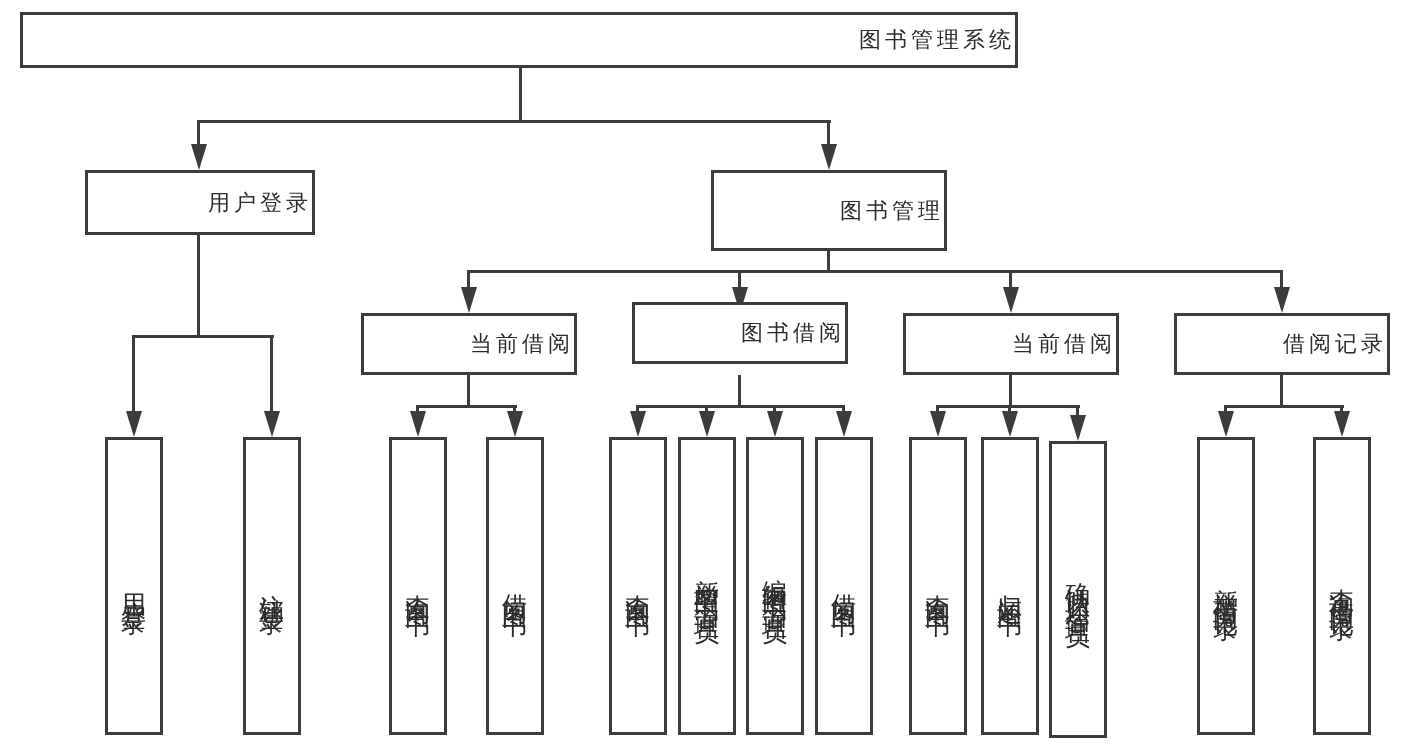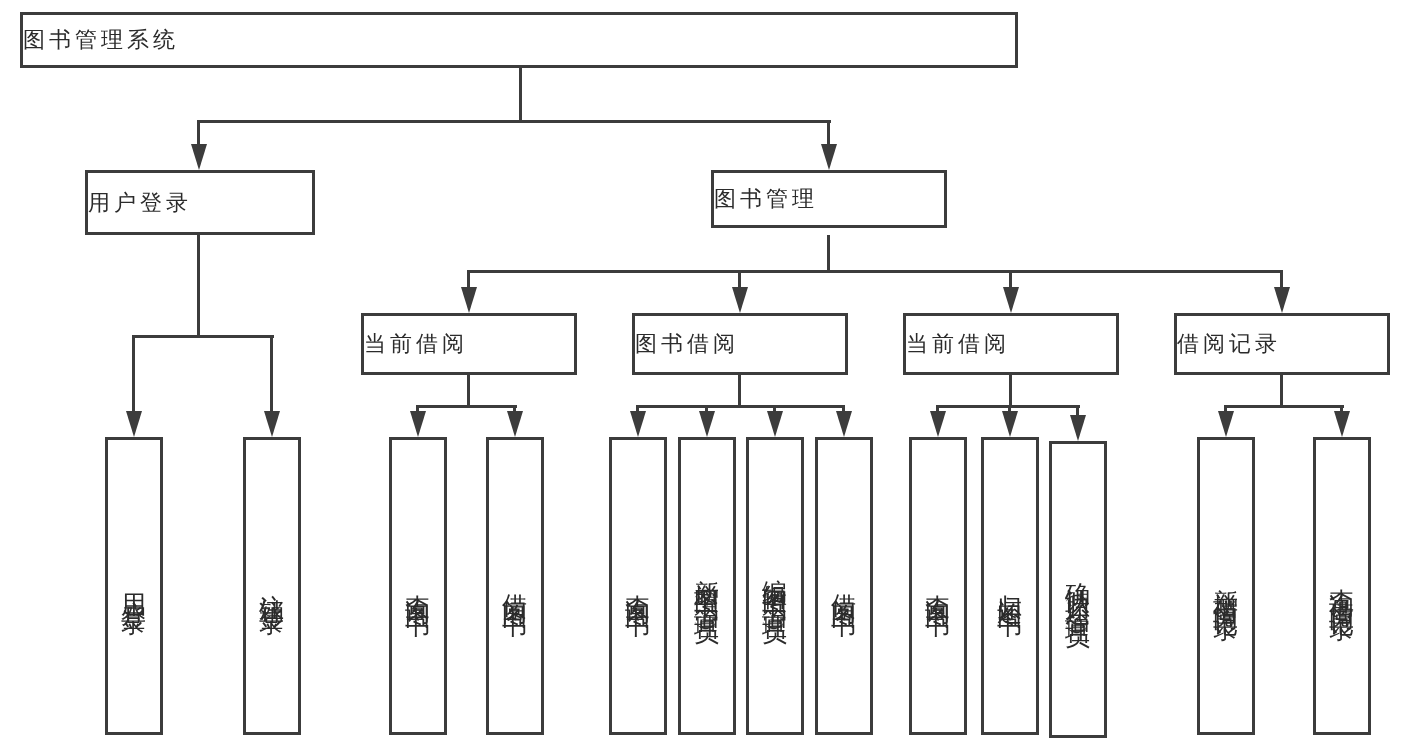--- a/index.html
+++ b/index.html
@@ -11,25 +11,26 @@
     font-family: "Liberation Sans", sans-serif;
     overflow: hidden;
   }
   .hbox {
     position: absolute;
     box-sizing: border-box;
     border: 3px solid var(--line, #3c3c3c);
     background: #ffffff;
     display: flex;
     align-items: center;
-    justify-content: flex-start;
+    justify-content: flex-end;
     font-size: 22px;
     letter-spacing: 4px;
     color: var(--text, #2b2b2b);
     white-space: nowrap;
+    padding-left: 35px;
   }
   .vbox {
     position: absolute;
     box-sizing: border-box;
     border: 3px solid var(--line, #3c3c3c);
     background: #ffffff;
     writing-mode: vertical-rl;
     text-orientation: mixed;
     display: flex;
     align-items: center;
@@ -118,28 +119,28 @@
       <div class="arrowhead" style="left: 1334px; top: 411px;"></div>
     </div>
 
   <div class="hbox" style="left:20px;top:12px;width:998px;height:56px;">
     <span>图书管理系统</span>
   </div>
 
   <div class="hbox" style="left:85px;top:170px;width:230px;height:65px;">
     <span>用户登录</span>
   </div>
-  <div class="hbox" style="left:711px;top:170px;width:236px;height:58px;">
+  <div class="hbox" style="left:711px;top:170px;width:236px;height:81px;">
     <span>图书管理</span>
   </div>
 
   <div class="hbox" style="left:361px;top:313px;width:216px;height:62px;">
     <span>当前借阅</span>
   </div>
-  <div class="hbox" style="left:632px;top:313px;width:216px;height:62px;">
+  <div class="hbox" style="left:632px;top:302px;width:216px;height:62px;">
     <span>图书借阅</span>
   </div>
   <div class="hbox" style="left:1174px;top:313px;width:216px;height:62px;">
     <span>借阅记录</span>
   </div>
   <div class="hbox" style="left:903px;top:313px;width:216px;height:62px;">
     <span>当前借阅</span>
   </div>
 
   <div class="vbox" style="left:105px;top:437px;width:58px;height:298px;">

